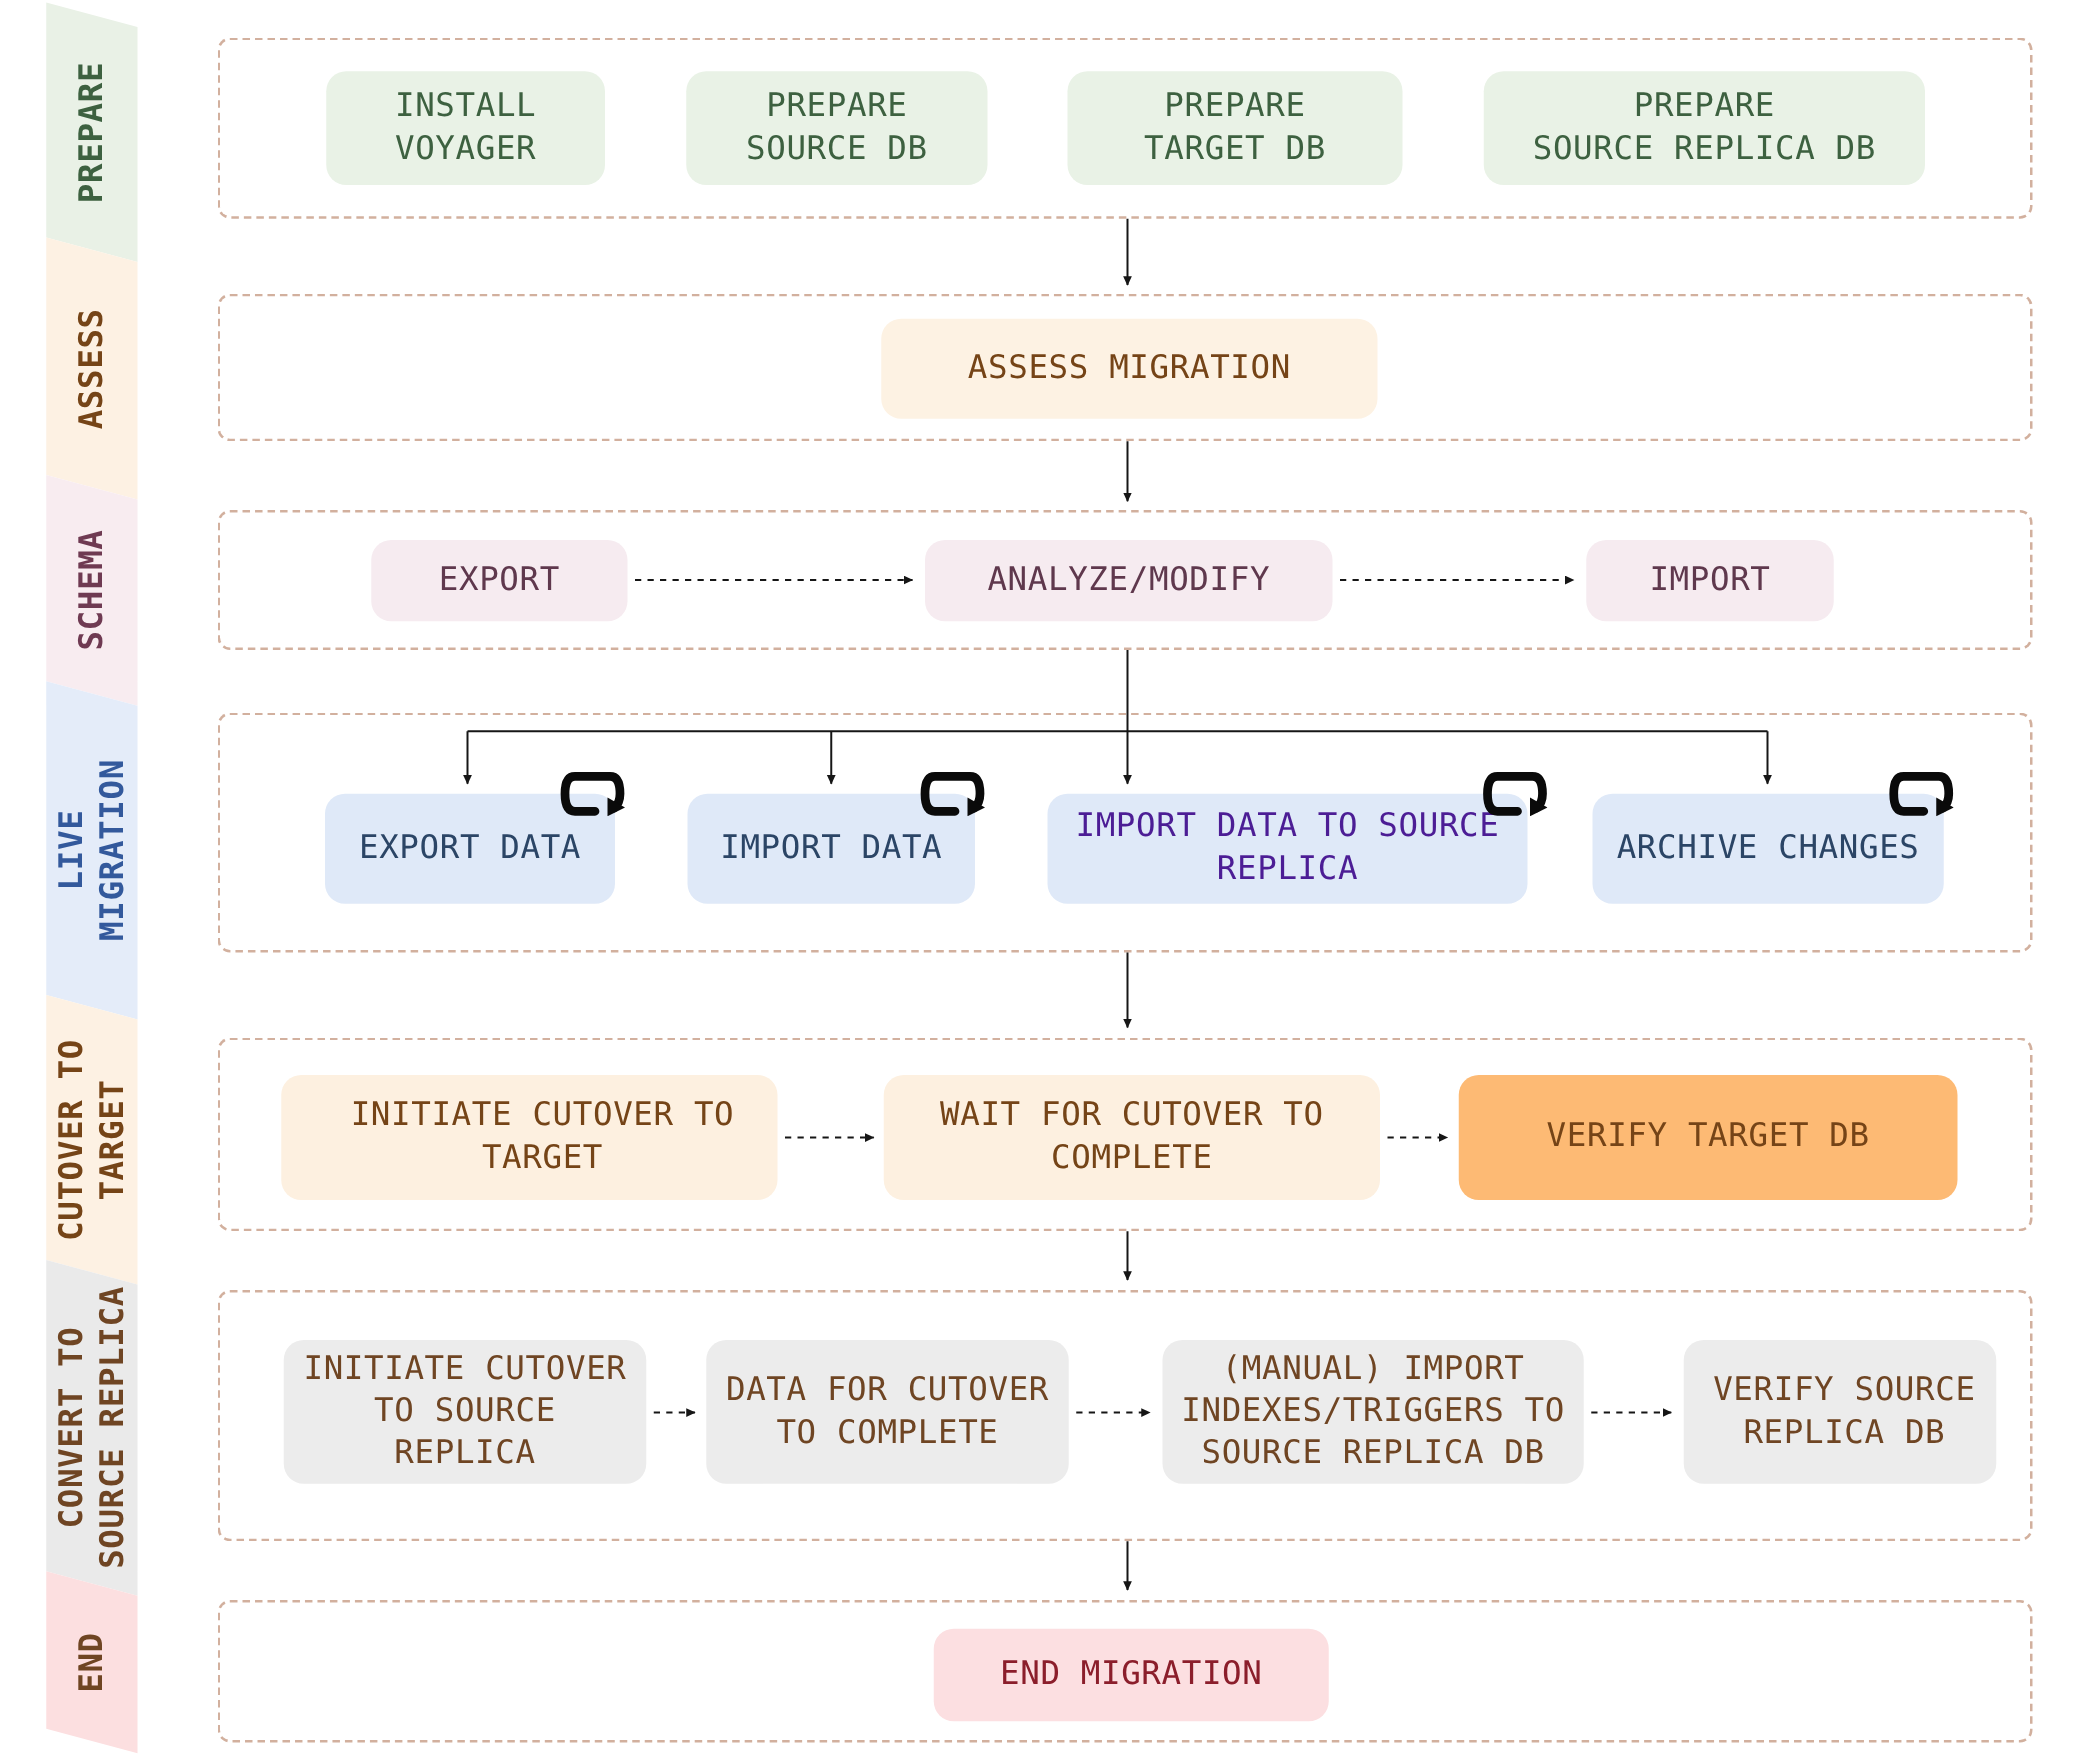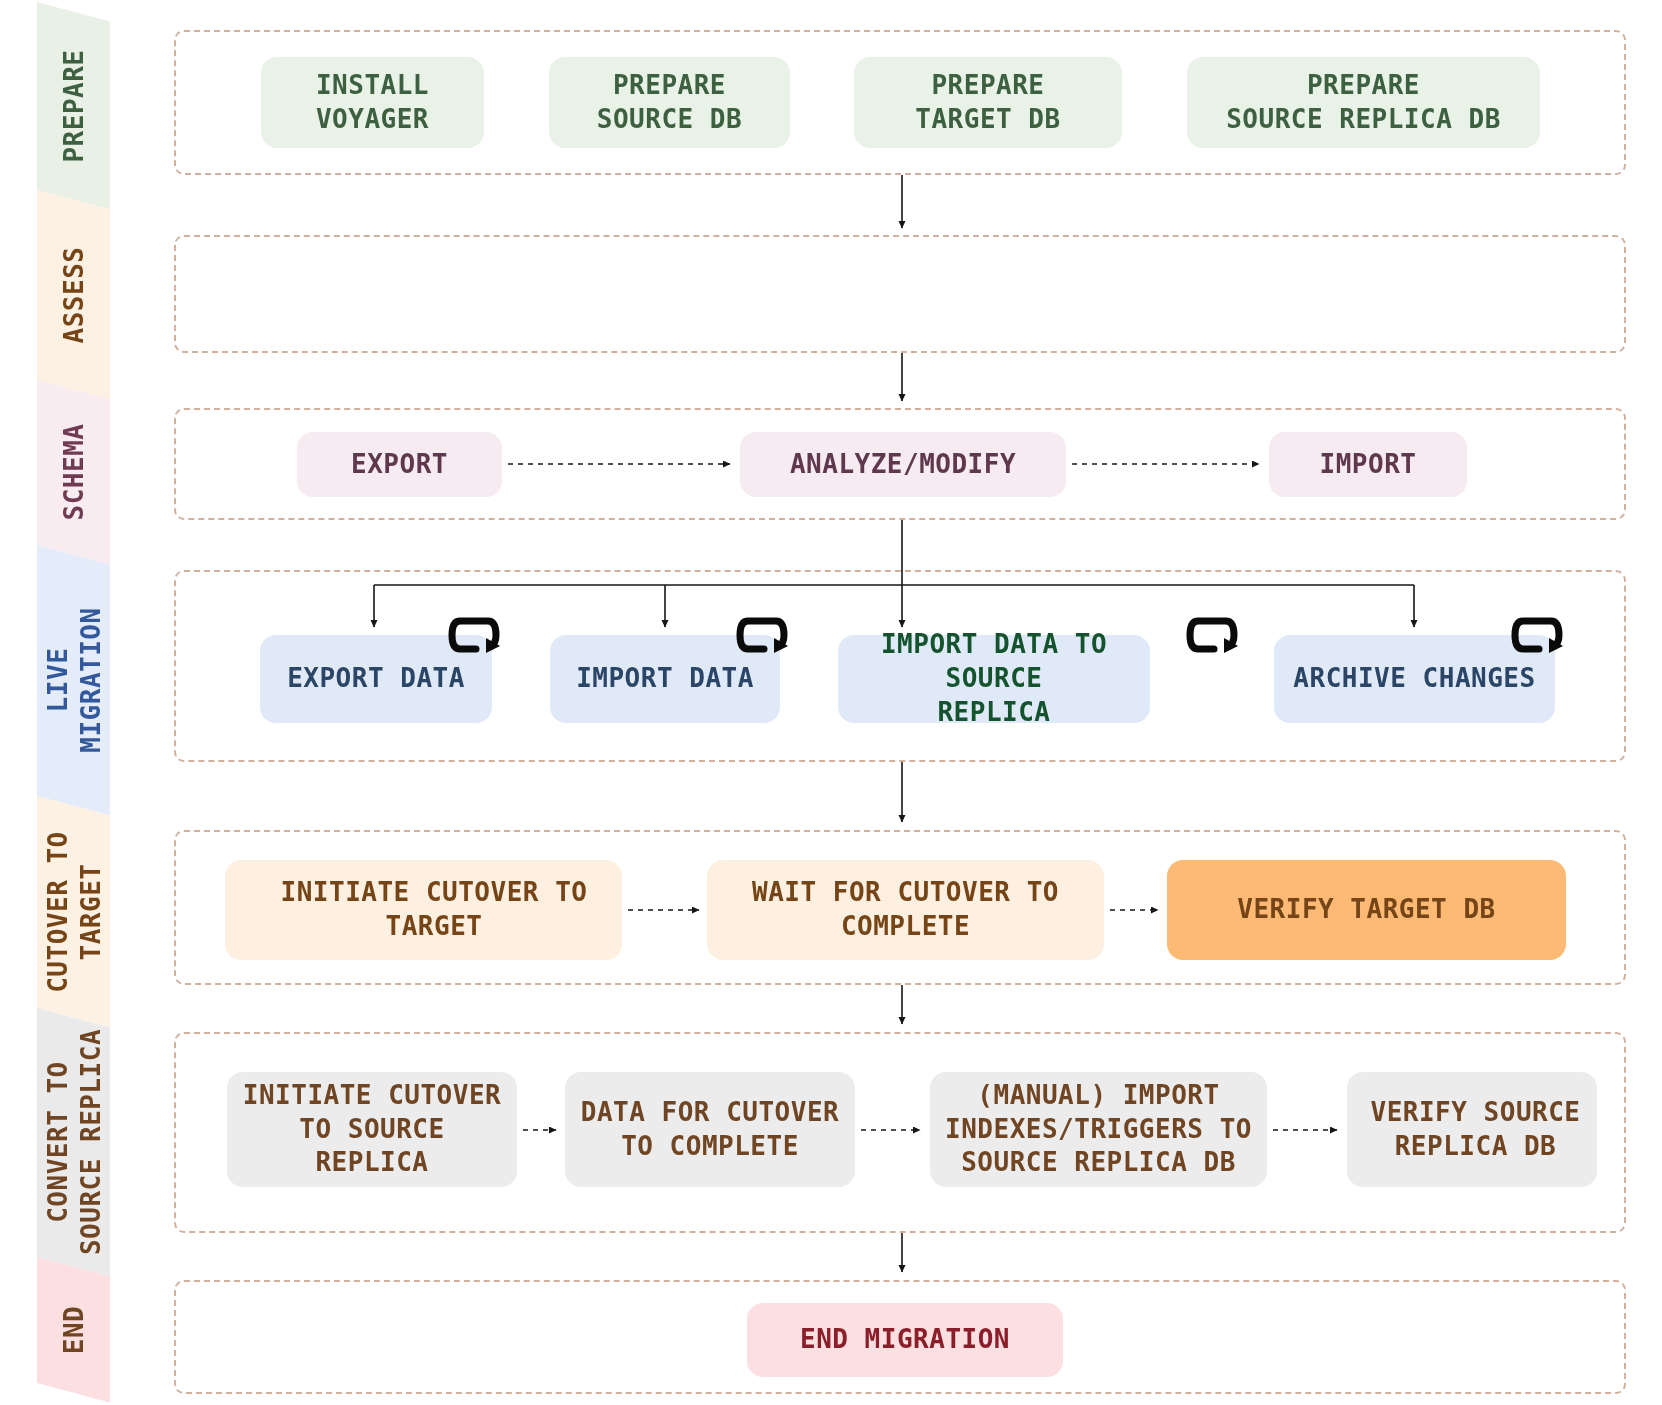--- a/index.html
+++ b/index.html
@@ -21,21 +21,21 @@
   
   .row-box{
     position:absolute;left:174px;width:1452px;border:2px dashed #d2b09e;border-radius:10px;
     box-sizing:border-box;background:transparent;
   }
   
   svg.connectors{position:absolute;left:0;top:0;}
   
   .node{
     position:absolute;border-radius:16px;display:flex;align-items:center;justify-content:center;
-    font-weight:bold;font-size:26px;line-height:1.3;text-align:center;white-space:pre-line;
+    font-weight:normal;font-size:26px;line-height:1.3;text-align:center;white-space:pre-line;
     letter-spacing:0.5px;box-sizing:border-box;padding:4px 8px;
   }
   .loop-icon{position:absolute;width:52px;height:36px;}
 </style>
 </head>
 <body>
 
 <div class="canvas">
 
   <div class="ribbon">
@@ -99,28 +99,29 @@
 
   <div class="node" style="left: 261px; top: 57px; width: 223px; height: 91px; background: rgb(233, 242, 230); color: rgb(61, 97, 64);">INSTALL
 VOYAGER</div>
   <div class="node" style="left: 549px; top: 57px; width: 241px; height: 91px; background: rgb(233, 242, 230); color: rgb(61, 97, 64);">PREPARE
 SOURCE DB</div>
   <div class="node" style="left: 854px; top: 57px; width: 268px; height: 91px; background: rgb(233, 242, 230); color: rgb(61, 97, 64);">PREPARE
 TARGET DB</div>
   <div class="node" style="left: 1187px; top: 57px; width: 353px; height: 91px; background: rgb(233, 242, 230); color: rgb(61, 97, 64);">PREPARE
 SOURCE REPLICA DB</div>
 
+  <div class="node" style="left: 705px; top: 255px; width: 397px; height: 80px; background: rgb(253, 242, 227); color: rgb(117, 68, 23);">ASSESS MIGRATION</div>
 
   <div class="node" style="left: 740px; top: 432px; width: 326px; height: 65px; background: rgb(246, 235, 240); color: rgb(95, 56, 77);">ANALYZE/MODIFY</div>
   <div class="node" style="left: 297px; top: 432px; width: 205px; height: 65px; background: rgb(246, 235, 240); color: rgb(95, 56, 77);">EXPORT</div>
   <div class="node" style="left: 1269px; top: 432px; width: 198px; height: 65px; background: rgb(246, 235, 240); color: rgb(95, 56, 77);">IMPORT</div>
 
   <div class="node" style="left: 260px; top: 635px; width: 232px; height: 88px; background: rgb(223, 233, 248); color: rgb(43, 69, 102);">EXPORT DATA</div>
   <div class="node" style="left: 550px; top: 635px; width: 230px; height: 88px; background: rgb(223, 233, 248); color: rgb(43, 69, 102);">IMPORT DATA</div>
-  <div class="node" style="left: 838px; top: 635px; width: 312px; height: 88px; background: rgb(223, 233, 248); color: #14532d;">IMPORT DATA TO SOURCE
+  <div class="node" style="left: 838px; top: 635px; width: 384px; height: 88px; background: rgb(223, 233, 248); color: #4c1d95;">IMPORT DATA TO SOURCE
 REPLICA</div>
   <div class="node" style="left: 1274px; top: 635px; width: 281px; height: 88px; background: rgb(223, 233, 248); color: rgb(43, 69, 102);">ARCHIVE CHANGES</div>
 
   <svg class="loop-icon" style="left:448px;top:617px" viewBox="0 0 52 36">
     <path d="M28 32 H12 Q4 32 4 18 Q4 4 12 4 H40 Q48 4 48 18 Q48 26 43 29.5" fill="none" stroke="#0a0a0a" stroke-width="7" stroke-linecap="round"></path>
     <path d="M38 21 L52 29 L38 36 Z" fill="#0a0a0a"></path>
   </svg>
   <svg class="loop-icon" style="left:736px;top:617px" viewBox="0 0 52 36">
     <path d="M28 32 H12 Q4 32 4 18 Q4 4 12 4 H40 Q48 4 48 18 Q48 26 43 29.5" fill="none" stroke="#0a0a0a" stroke-width="7" stroke-linecap="round"></path>
     <path d="M38 21 L52 29 L38 36 Z" fill="#0a0a0a"></path>

